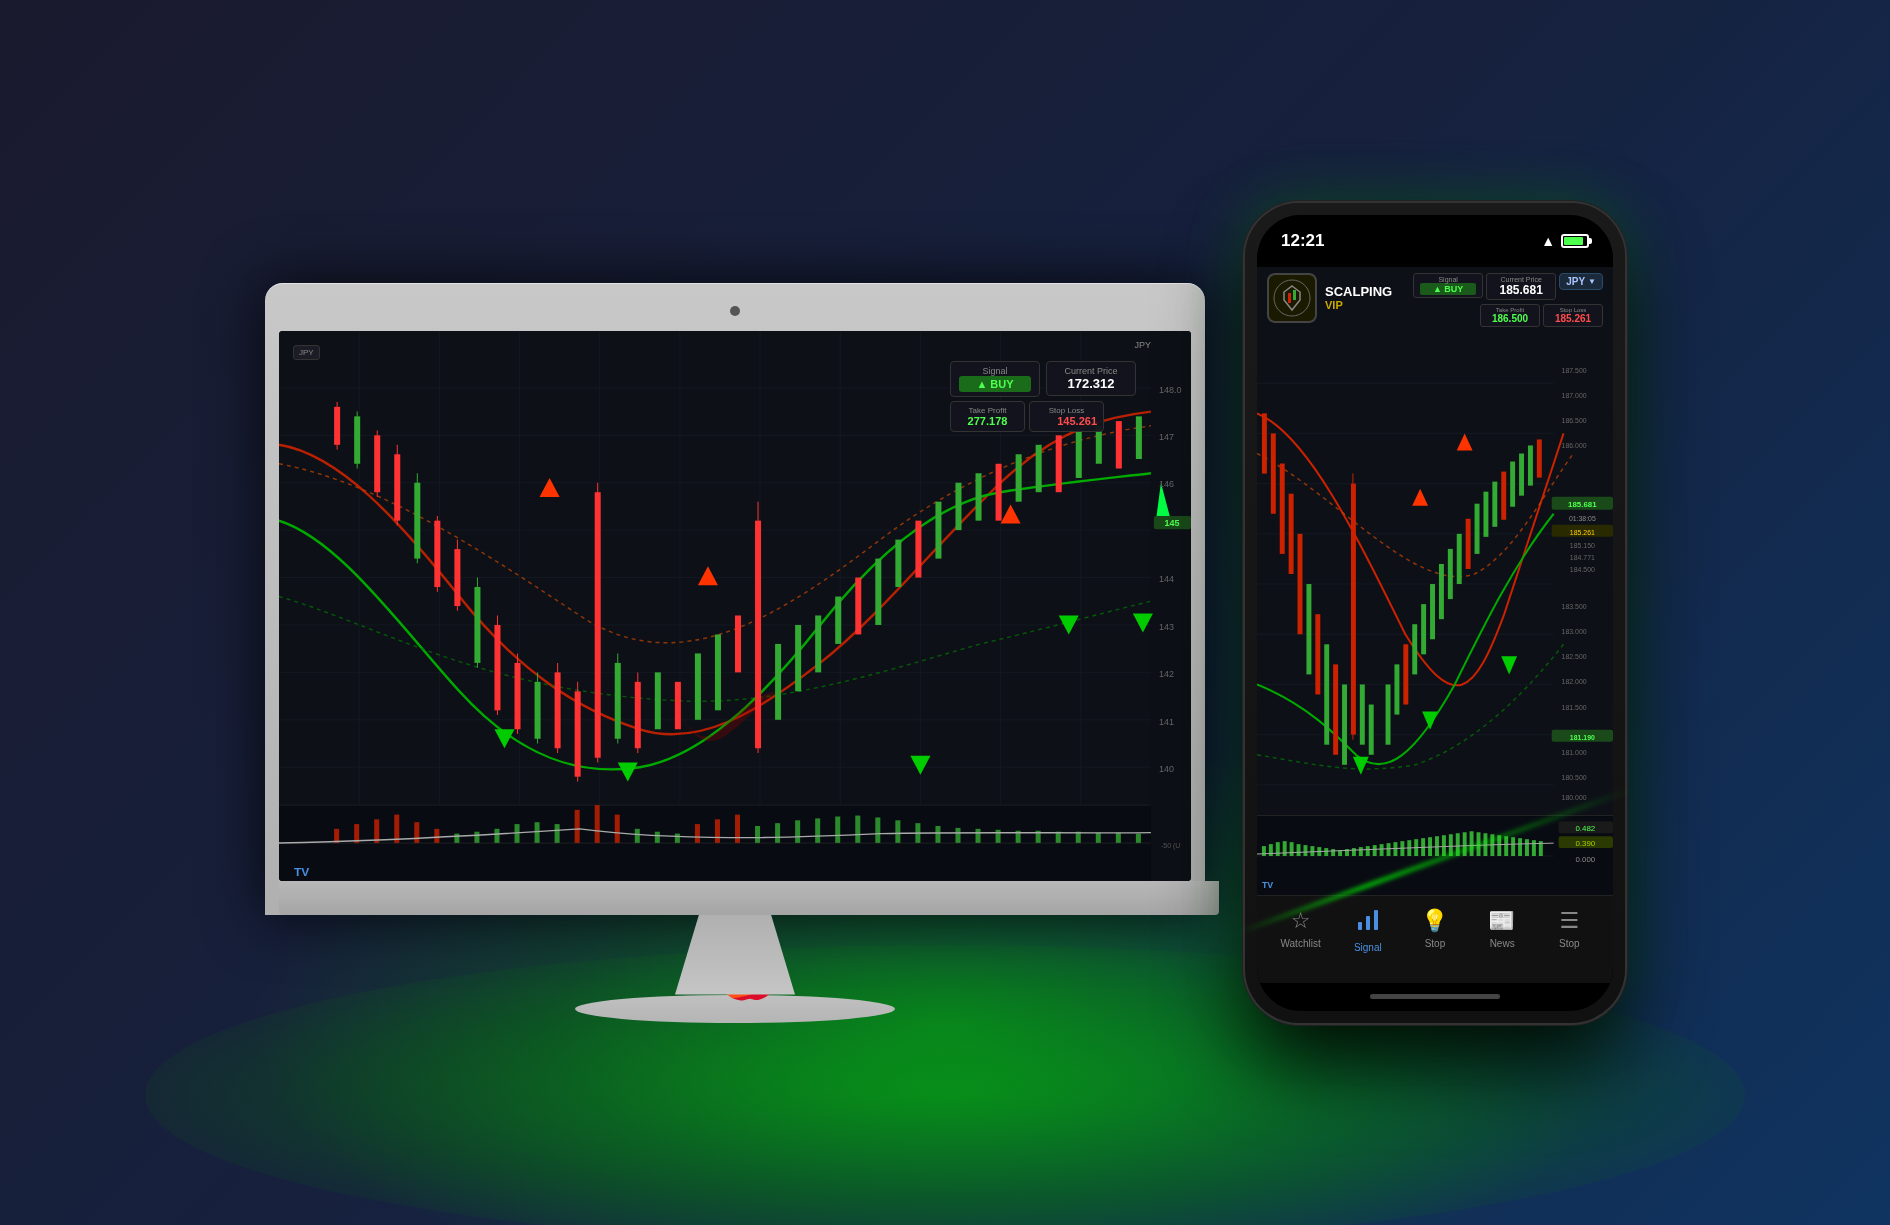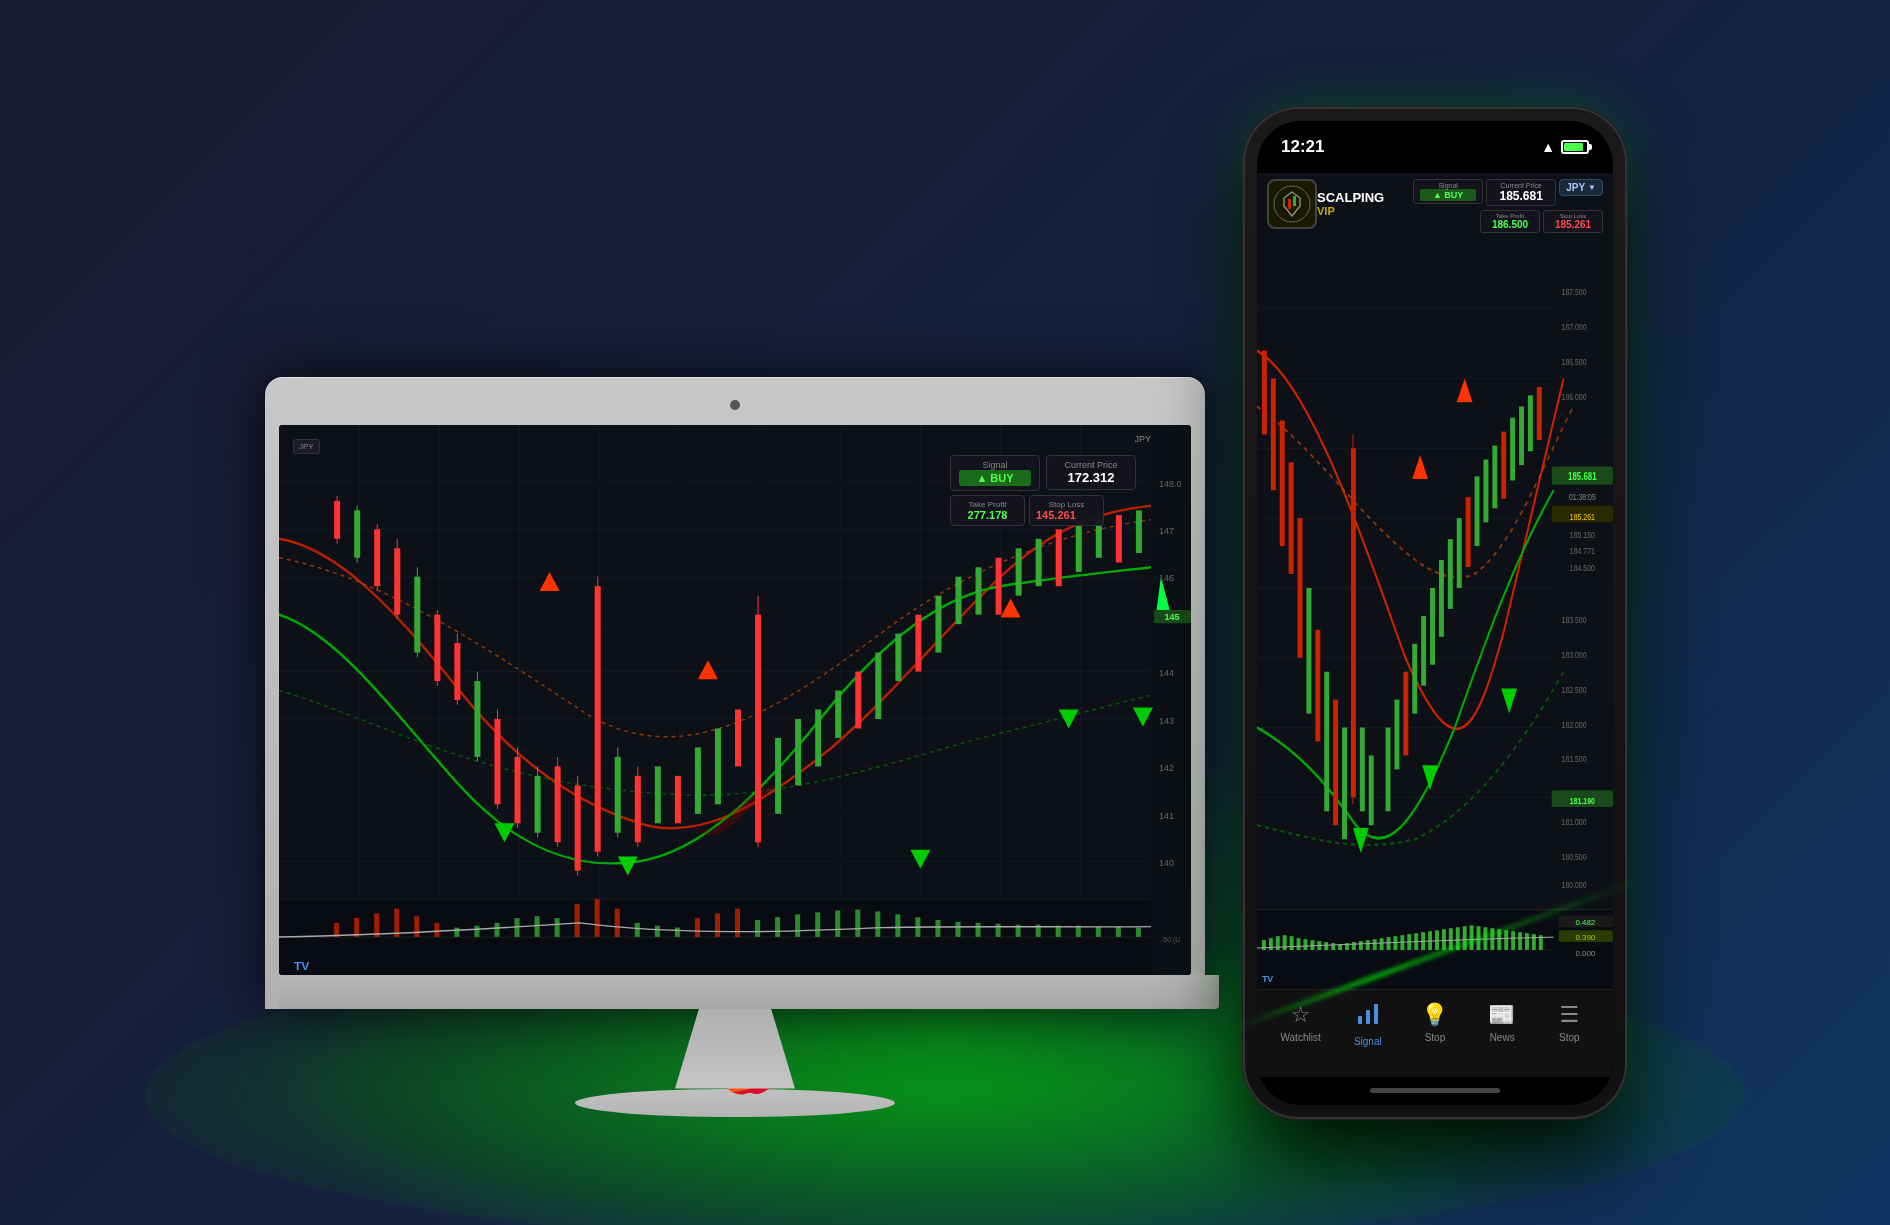--- a/index.html
+++ b/index.html
@@ -174,34 +174,34 @@
       font-size: 11px;
       font-weight: bold;
       color: #4dff4d;
       text-align: center;
     }
 
     .sl-value {
       font-size: 11px;
       font-weight: bold;
       color: #ff4d4d;
-      text-align: left;
+      text-align: right;
     }
 
     
     .chart-svg {
       width: 100%;
       height: 100%;
     }
 
     
     .phone-wrapper {
       position: relative;
       width: 380px;
-      height: 1008px;
+      height: 820px;
       background: linear-gradient(180deg, #1a1a1a 0%, #111 100%);
       border-radius: 54px;
       box-shadow:
         0 0 0 2px #333,
         0 0 0 3px #222,
         0 40px 80px rgba(0,0,0,0.9),
         0 0 60px rgba(0,200,0,0.3);
       padding: 12px;
       display: flex;
       flex-direction: column;
@@ -291,21 +291,21 @@
       background: #0d1117;
       padding: 6px 10px;
       display: flex;
       align-items: flex-start;
       justify-content: space-between;
     }
 
     .phone-logo-area {
       display: flex;
       align-items: center;
-      gap: 0;
+      gap: 8px;
     }
 
     .phone-logo-icon {
       width: 50px;
       height: 50px;
       background: #1a1a00;
       border-radius: 8px;
       display: flex;
       align-items: center;
       justify-content: center;

